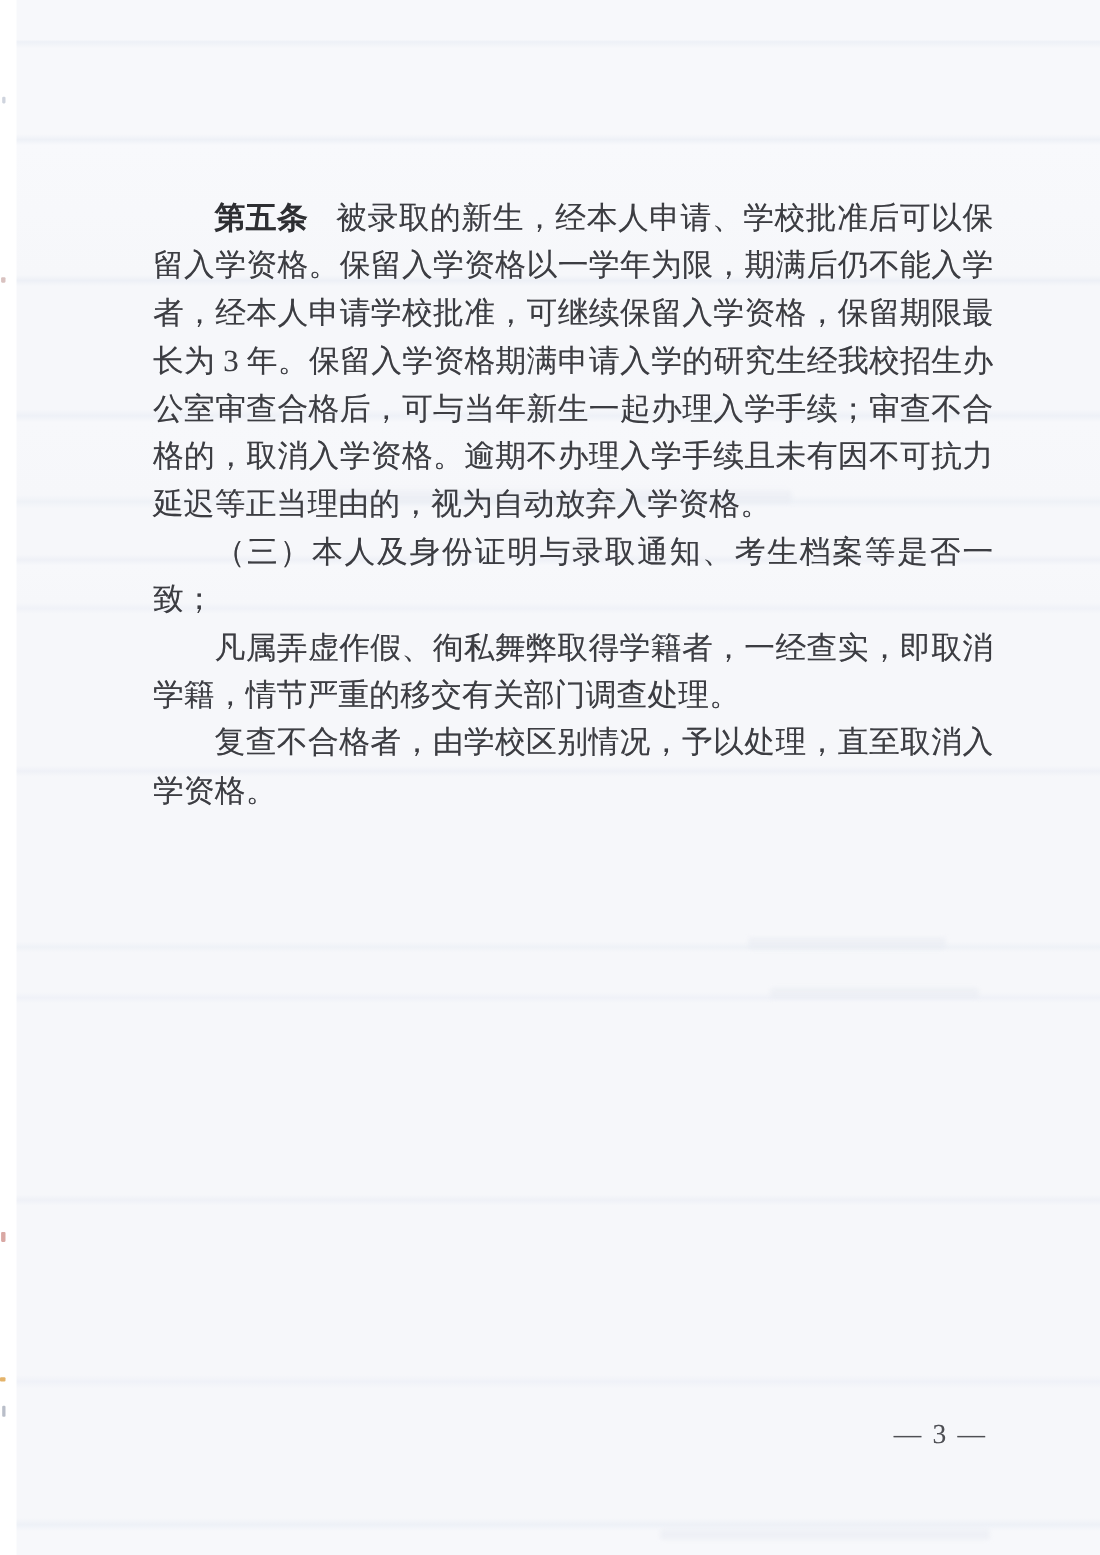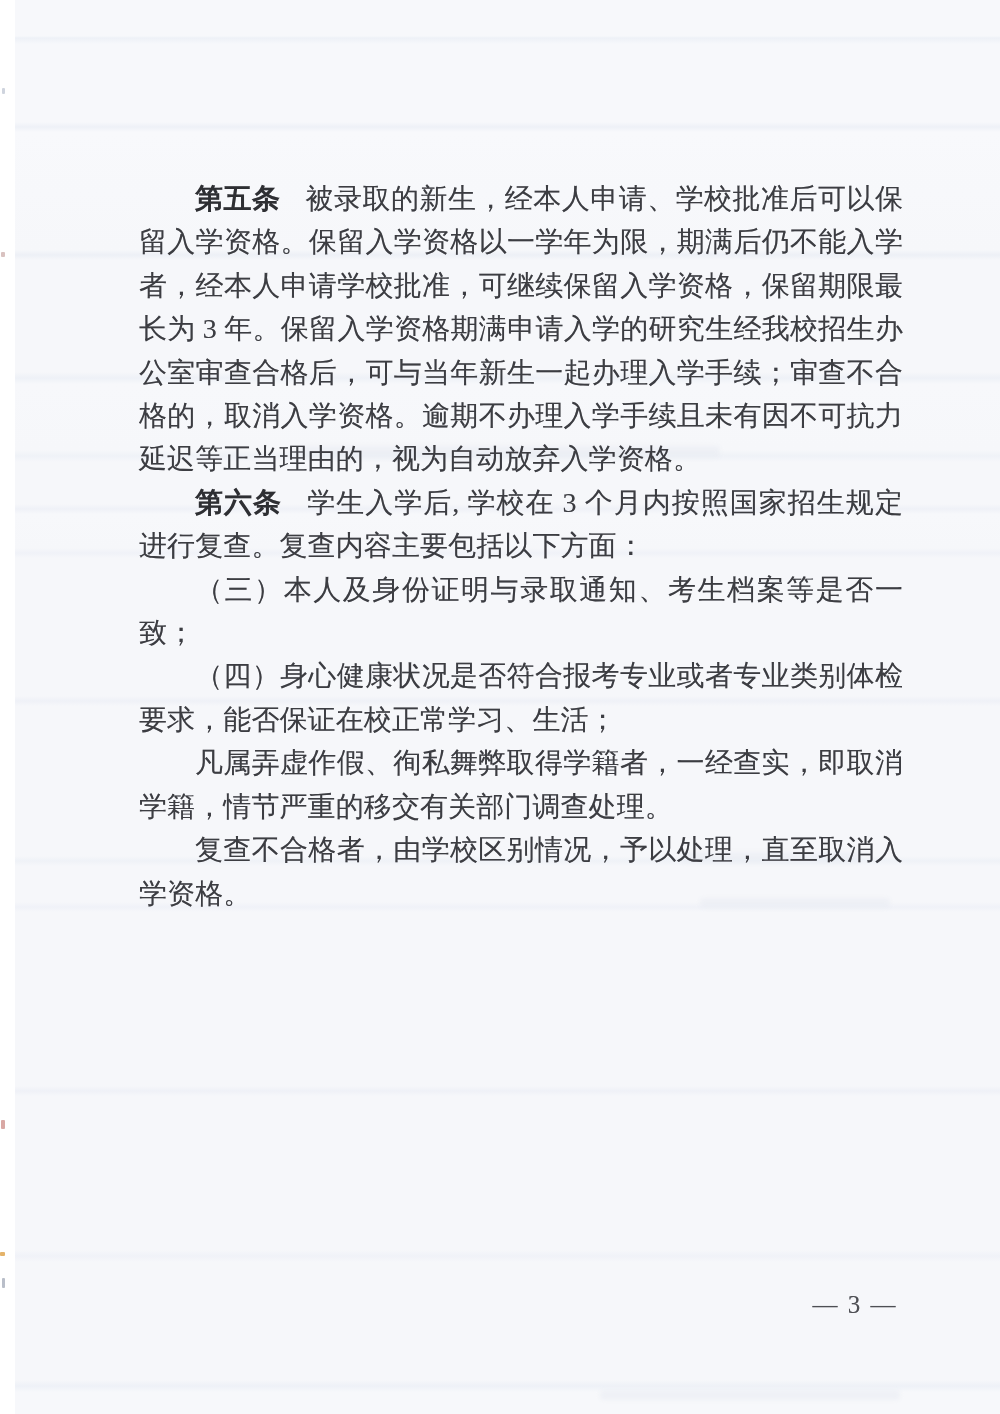--- a/index.html
+++ b/index.html
@@ -124,33 +124,27 @@
   <div class="ghost g3"></div>
   <div class="ghost g4"></div>
 
   <div class="content">
 
     <p class="para">
       <span class="term">第五条</span><span>被录取的新生，经本人申请、学校批准后可以保留入学资格。保留入学资格以一学年为限，期满后仍不能入学者，经本人申请学校批准，可继续保留入学资格，保留期限最长为 3 年。保留入学资格期满申请入学的研究生经我校招生办公室审查合格后，可与当年新生一起办理入学手续；审查不合格的，取消入学资格。逾期不办理入学手续且未有因不可抗力延迟等正当理由的，视为自动放弃入学资格。</span>
     </p>
 
 
-    <p class="para">
-      <span class="term">第六条</span><span>学生入学后, 学校在 3 个月内按照国家招生规定进行复查。复查内容主要包括以下方面：</span>
-    </p>
 
 
 
     <p class="para">
       <span>（三）本人及身份证明与录取通知、考生档案等是否一致；</span>
     </p>
 
-    <p class="para">
-      <span>（四）身心健康状况是否符合报考专业或者专业类别体检要求，能否保证在校正常学习、生活；</span>
-    </p>
 
 
     <p class="para">
       <span>凡属弄虚作假、徇私舞弊取得学籍者，一经查实，即取消学籍，情节严重的移交有关部门调查处理。</span>
     </p>
 
     <p class="para">
       <span>复查不合格者，由学校区别情况，予以处理，直至取消入学资格。</span>
     </p>
 

